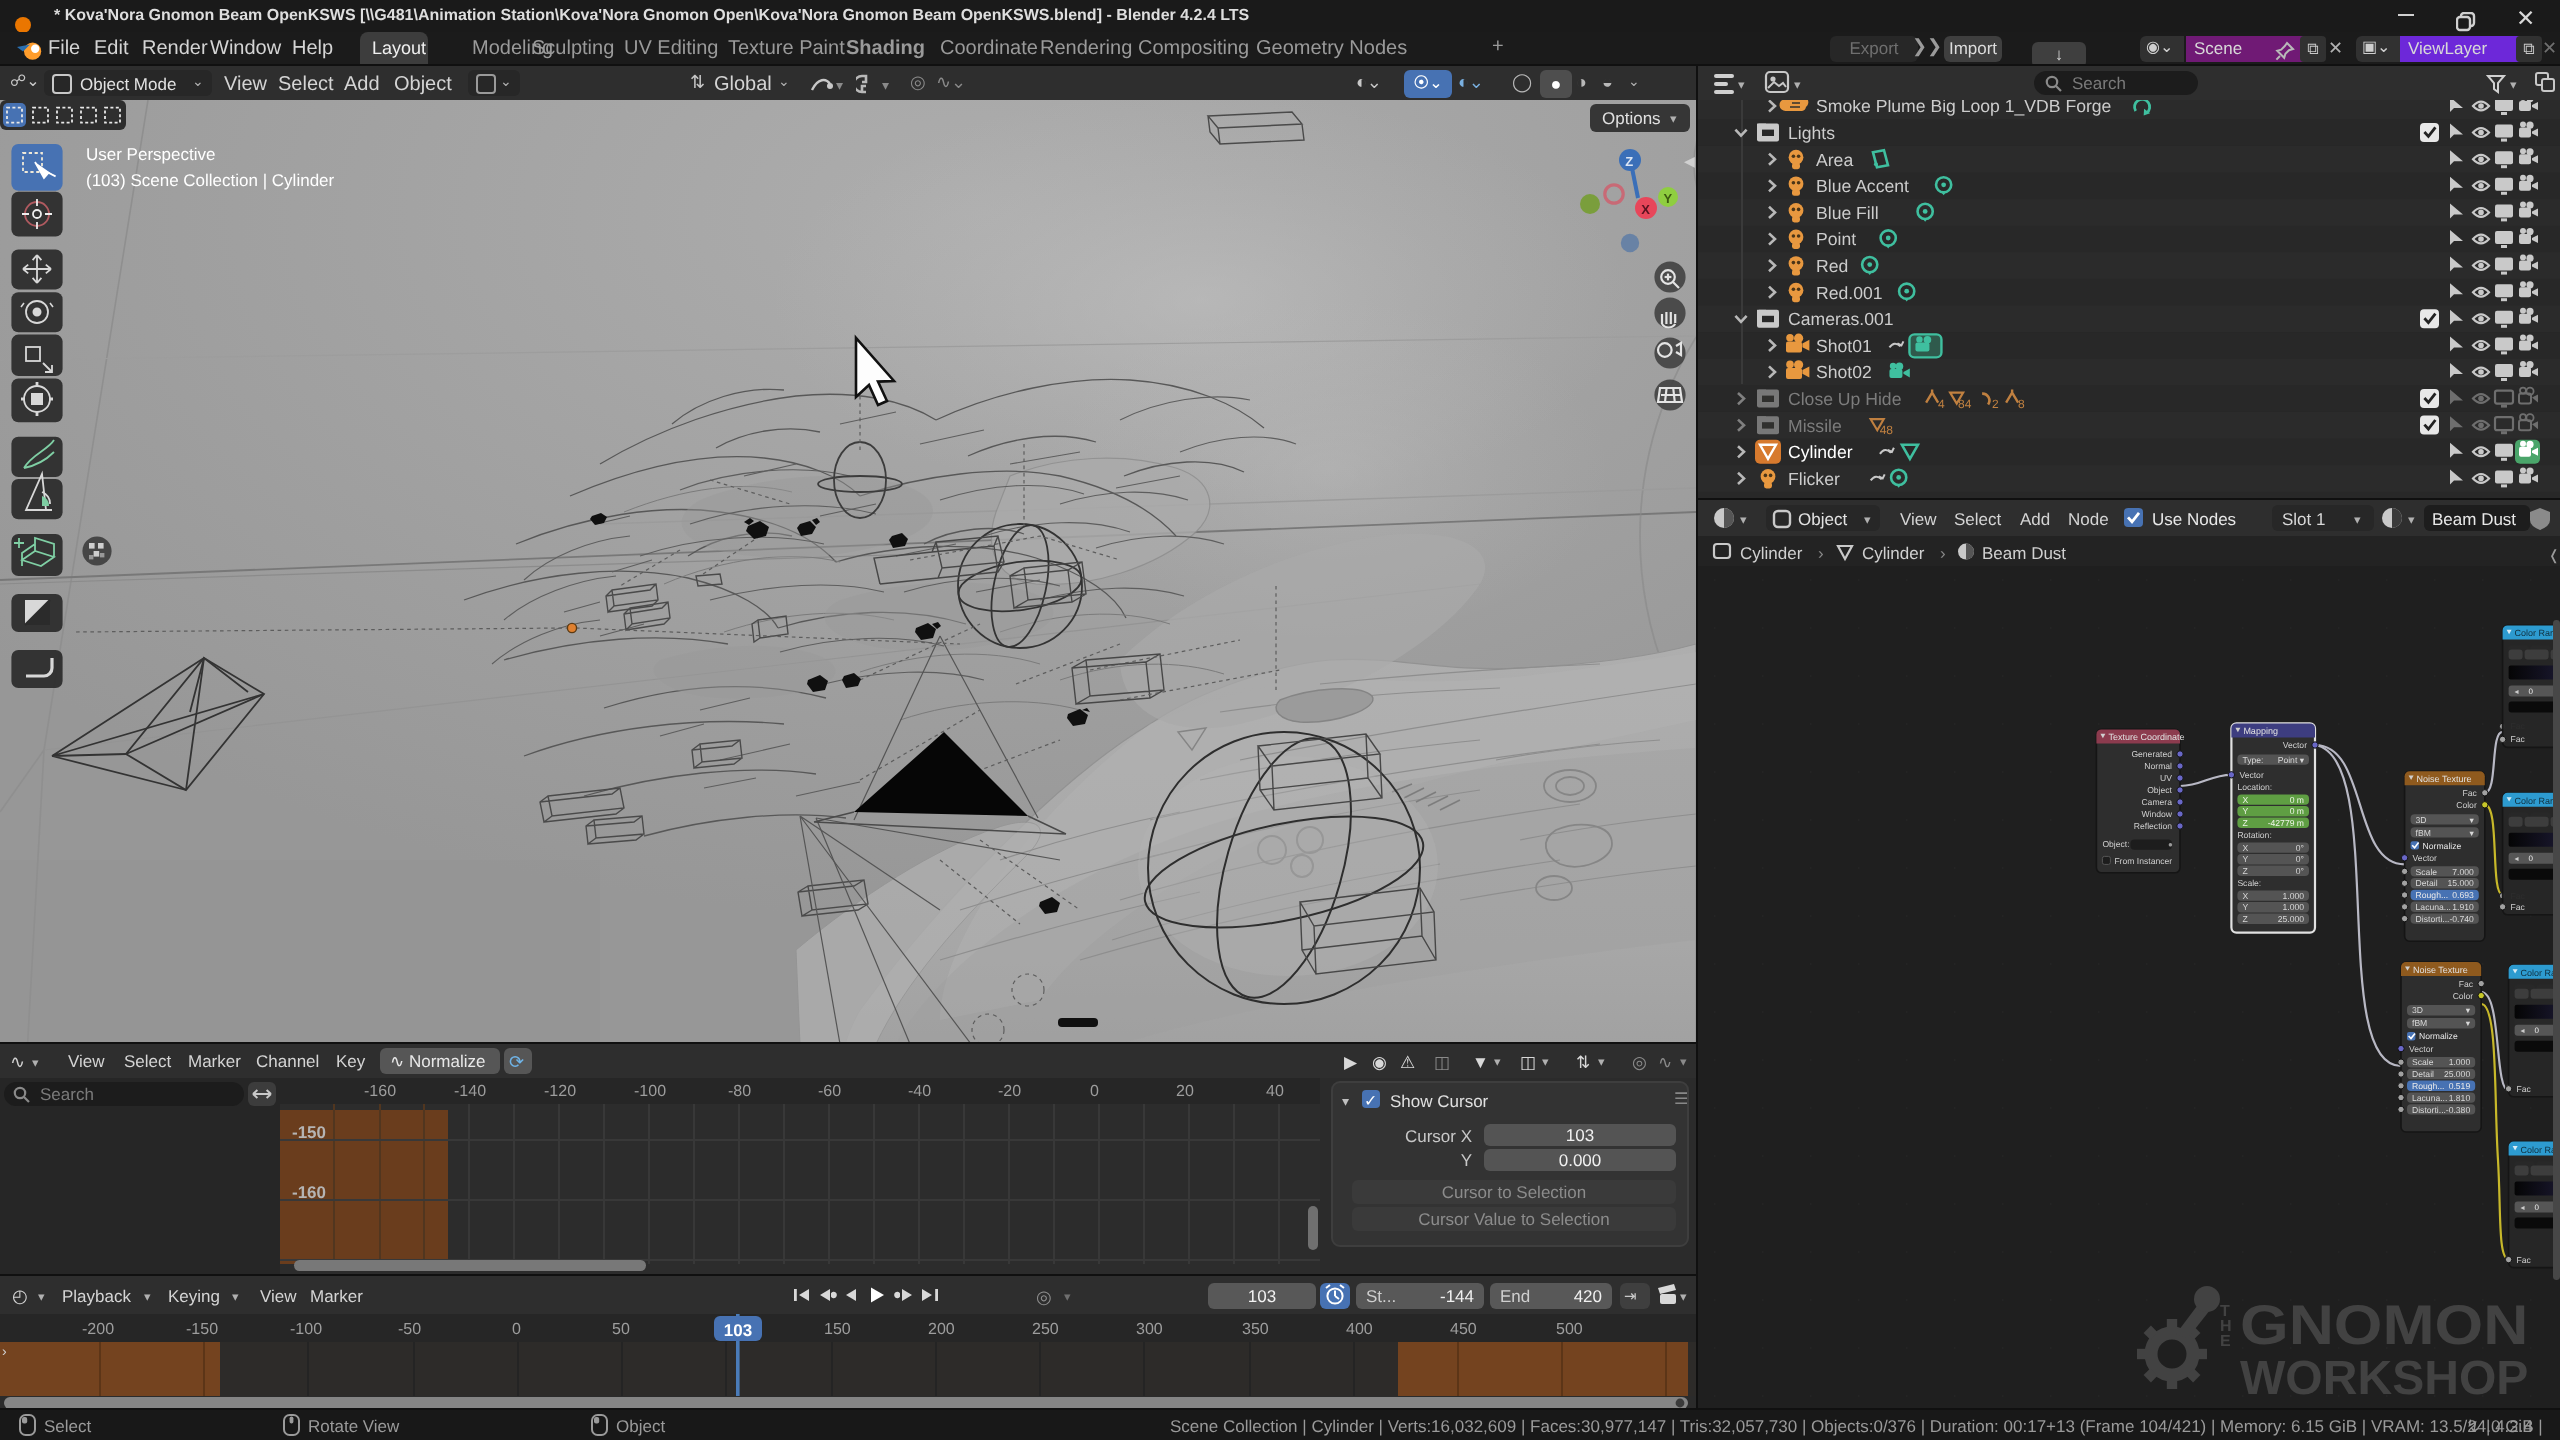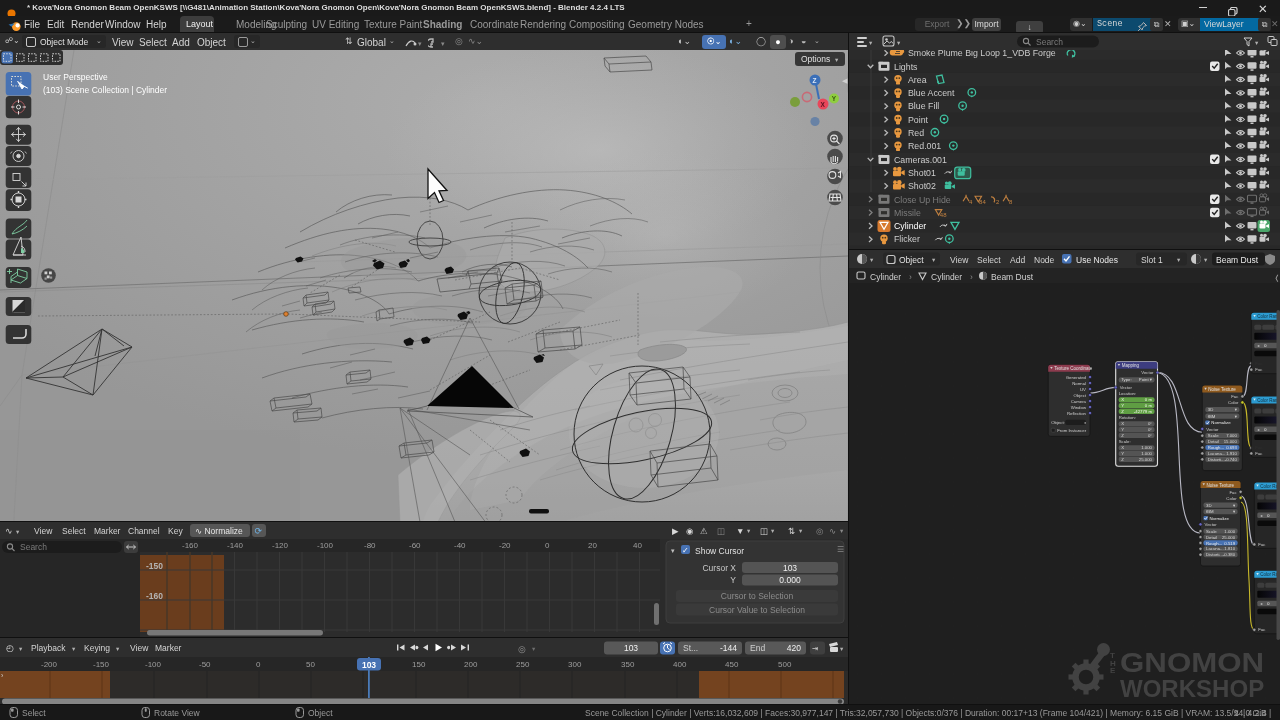--- a/index.html
+++ b/index.html
@@ -49,29 +49,29 @@
 <div class="abs mtxt dim" style="left:628px;top:19px;">Geometry Nodes</div>
 <div class="abs mtxt dim" style="left:703px;top:33px;">Scripting</div>
 <div class="abs dim" style="left:746px;top:18px;font-size:10px;">+</div>
 
 <div class="abs" style="left:915px;top:17.5px;width:44px;height:13px;background:#272727;border-radius:3px;color:#6f6f6f;font-size:8.5px;text-align:center;line-height:13px;">Export</div>
 <div class="abs" style="left:956px;top:18px;color:#9a9a9a;font-size:9px;">❯❯</div>
 <div class="abs" style="left:972px;top:17.5px;width:29px;height:13px;background:#3f3f3f;border-radius:3px;color:#dcdcdc;font-size:8.5px;text-align:center;line-height:13px;">Import</div>
 <div class="abs" style="left:1016px;top:21px;width:27px;height:13px;background:#3f3f3f;border-radius:3px;color:#dcdcdc;font-size:8.5px;text-align:center;line-height:13px;">↓ Manual</div>
 <div class="abs" style="left:1070px;top:17.5px;width:22px;height:13px;background:#313131;border-radius:3px 0 0 3px;"></div>
 <div class="abs" style="left:1073px;top:19px;font-size:8px;color:#cfcfcf;">◉⌄</div>
-<div class="abs" style="left:1093px;top:17.5px;width:56px;height:13px;background:#0c4a6e;border-radius:0;color:#d8d8d8;font-size:8.5px;line-height:13px;padding-left:4px;font-family:Liberation Mono, monospace;">Scene</div>
+<div class="abs" style="left:1093px;top:17.5px;width:56px;height:13px;background:#701a75;border-radius:0;color:#d8d8d8;font-size:8.5px;line-height:13px;padding-left:4px;">Scene</div>
 <div class="abs" style="left:1137px;top:18px;"><svg width="11" height="11">
         <path d="M6.5 1.5 l3 3 l-2 0.6 l-1.8 1.8 l-0.6 2 l-3.5 -3.5 l2 -0.6 l1.8 -1.8 Z M3 8 l-1.8 1.8" stroke="#b8b8b8" stroke-width="1" fill="none"></path>
       </svg></div>
 <div class="abs" style="left:1150px;top:17.5px;width:13px;height:13px;background:#313131;color:#c8c8c8;font-size:8px;text-align:center;line-height:13px;border-radius:2px;">⧉</div>
 <div class="abs" style="left:1164px;top:18.5px;color:#b0b0b0;font-size:9px;">✕</div>
 <div class="abs" style="left:1178px;top:17.5px;width:22px;height:13px;background:#313131;border-radius:3px 0 0 3px;"></div>
 <div class="abs" style="left:1181px;top:19px;font-size:8px;color:#cfcfcf;">▣⌄</div>
-<div class="abs" style="left:1200px;top:17.5px;width:62px;height:13px;background:#0369a1;color:#d8d8d8;font-size:8.5px;line-height:13px;padding-left:4px;">ViewLayer</div>
+<div class="abs" style="left:1200px;top:17.5px;width:62px;height:13px;background:#6d28d9;color:#d8d8d8;font-size:8.5px;line-height:13px;padding-left:4px;">ViewLayer</div>
 <div class="abs" style="left:1258px;top:17.5px;width:13px;height:13px;background:#313131;color:#c8c8c8;font-size:8px;text-align:center;line-height:13px;border-radius:2px;">⧉</div>
 <div class="abs" style="left:1271px;top:18.5px;color:#6f6f6f;font-size:9px;">✕</div>
 
 <div class="abs hdr" style="left:0;top:33px;width:848px;height:17px;"></div>
 <div class="abs" style="left:5px;top:36px;width:22px;height:11px;color:#c8c8c8;font-size:8px;">☍⌄</div>
 <div class="abs" style="left:22px;top:35px;width:84px;height:13px;background:#272727;border-radius:3px;"></div>
 <div class="abs" style="left:26px;top:37px;width:8px;height:8px;border:1.5px solid #c8c8c8;border-radius:2px;"></div>
 <div class="abs" style="left:40px;top:37px;font-size:8.5px;color:#e2e2e2;">Object Mode</div>
 <div class="abs" style="left:96px;top:37px;font-size:7px;color:#b0b0b0;">⌄</div>
 <div class="abs mtxt" style="left:112px;top:37px;">View</div>

